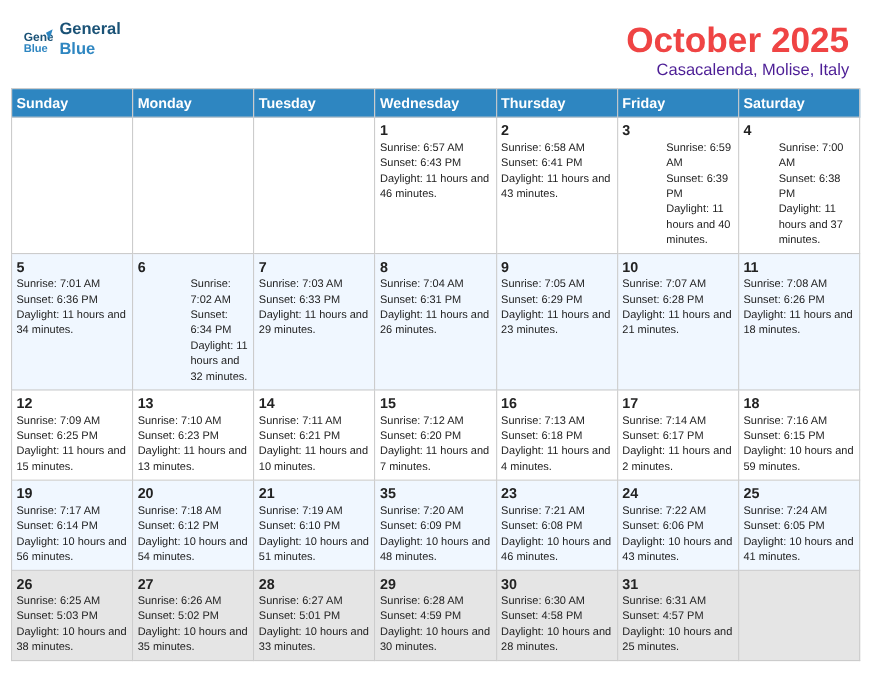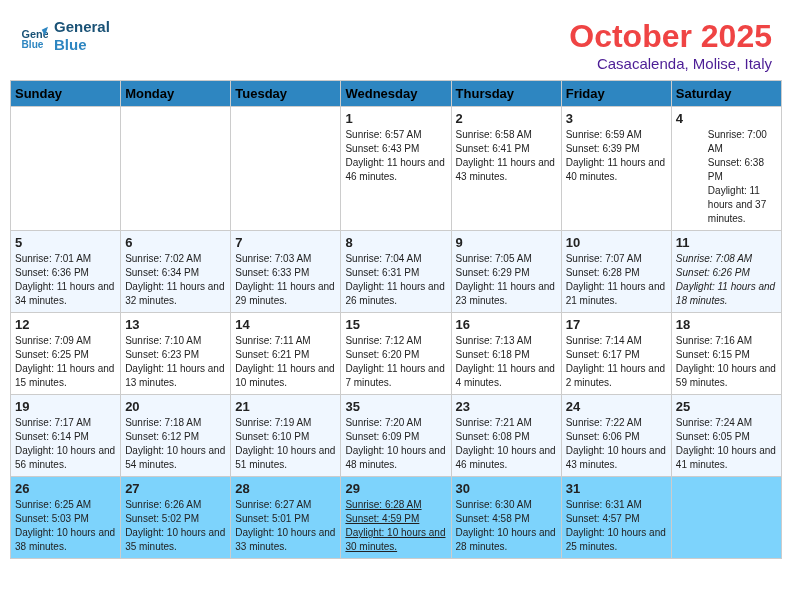--- a/index.html
+++ b/index.html
@@ -37,39 +37,39 @@
       font-size: 15px;
       color: #4c1d95;
     }
     .calendar {
       width: 100%;
       border-collapse: collapse;
       margin-top: 4px;
     }
     .calendar th {
       background: #2e86c1;
-      color: #000000;
+      color: #ffffff;
       font-size: 13px;
       font-weight: bold;
       padding: 5px 4px;
       text-align: left;
       border: 1px solid #ccc;
     }
     .calendar td {
       border: 1px solid #ccc;
       vertical-align: top;
       padding: 4px 4px;
       width: 110px;
       min-height: 80px;
       font-size: 10.5px;
       color: #222;
       background: #fff;
     }
     .calendar tr:last-child td {
-      background: #7dd3fc;
+      background: #e5e5e5;
     }
     .day-num {
       font-size: 13px;
       font-weight: bold;
       margin-bottom: 2px;
     }
     .day-info {
       font-size: 10px;
       color: #222;
       line-height: 1.4;
@@ -127,41 +127,41 @@
 Daylight: 11 hours and 46 minutes.</div>
         </td>
         <td>
           <div class="day-num">2</div>
           <div class="day-info" style="white-space: pre-line;">Sunrise: 6:58 AM
 Sunset: 6:41 PM
 Daylight: 11 hours and 43 minutes.</div>
         </td>
         <td>
           <div class="day-num">3</div>
-          <div class="day-info" style="white-space: pre-line;">Sunrise: 6:59 AM
+          <div class="day-info" style="white-space: pre-line; margin-left: 40px;">Sunrise: 6:59 AM
 Sunset: 6:39 PM
 Daylight: 11 hours and 40 minutes.</div>
         </td>
         <td>
           <div class="day-num">4</div>
           <div class="day-info" style="white-space: pre-line; margin-left: 32px;">Sunrise: 7:00 AM
 Sunset: 6:38 PM
 Daylight: 11 hours and 37 minutes.</div>
         </td>
       </tr>
       <tr class="row-alt">
         <td>
           <div class="day-num">5</div>
           <div class="day-info" style="white-space: pre-line;">Sunrise: 7:01 AM
 Sunset: 6:36 PM
 Daylight: 11 hours and 34 minutes.</div>
         </td>
         <td>
           <div class="day-num">6</div>
-          <div class="day-info" style="white-space: pre-line;">Sunrise: 7:02 AM
+          <div class="day-info" style="white-space: pre-line; margin-left: 48px;">Sunrise: 7:02 AM
 Sunset: 6:34 PM
 Daylight: 11 hours and 32 minutes.</div>
         </td>
         <td>
           <div class="day-num">7</div>
           <div class="day-info" style="white-space: pre-line;">Sunrise: 7:03 AM
 Sunset: 6:33 PM
 Daylight: 11 hours and 29 minutes.</div>
         </td>
         <td>
@@ -177,21 +177,21 @@
 Daylight: 11 hours and 23 minutes.</div>
         </td>
         <td>
           <div class="day-num">10</div>
           <div class="day-info" style="white-space: pre-line;">Sunrise: 7:07 AM
 Sunset: 6:28 PM
 Daylight: 11 hours and 21 minutes.</div>
         </td>
         <td>
           <div class="day-num">11</div>
-          <div class="day-info" style="white-space: pre-line; font-style: italic;">Sunrise: 7:08 AM
+          <div class="day-info" style="white-space: pre-line;">Sunrise: 7:08 AM
 Sunset: 6:26 PM
 Daylight: 11 hours and 18 minutes.</div>
         </td>
       </tr>
       <tr>
         <td>
           <div class="day-num">12</div>
           <div class="day-info" style="white-space: pre-line;">Sunrise: 7:09 AM
 Sunset: 6:25 PM
 Daylight: 11 hours and 15 minutes.</div>
@@ -291,21 +291,21 @@
 Daylight: 10 hours and 35 minutes.</div>
         </td>
         <td>
           <div class="day-num">28</div>
           <div class="day-info" style="white-space: pre-line;">Sunrise: 6:27 AM
 Sunset: 5:01 PM
 Daylight: 10 hours and 33 minutes.</div>
         </td>
         <td>
           <div class="day-num">29</div>
-          <div class="day-info" style="white-space: pre-line; text-decoration: underline;">Sunrise: 6:28 AM
+          <div class="day-info" style="white-space: pre-line;">Sunrise: 6:28 AM
 Sunset: 4:59 PM
 Daylight: 10 hours and 30 minutes.</div>
         </td>
         <td>
           <div class="day-num">30</div>
           <div class="day-info" style="white-space: pre-line;">Sunrise: 6:30 AM
 Sunset: 4:58 PM
 Daylight: 10 hours and 28 minutes.</div>
         </td>
         <td>

